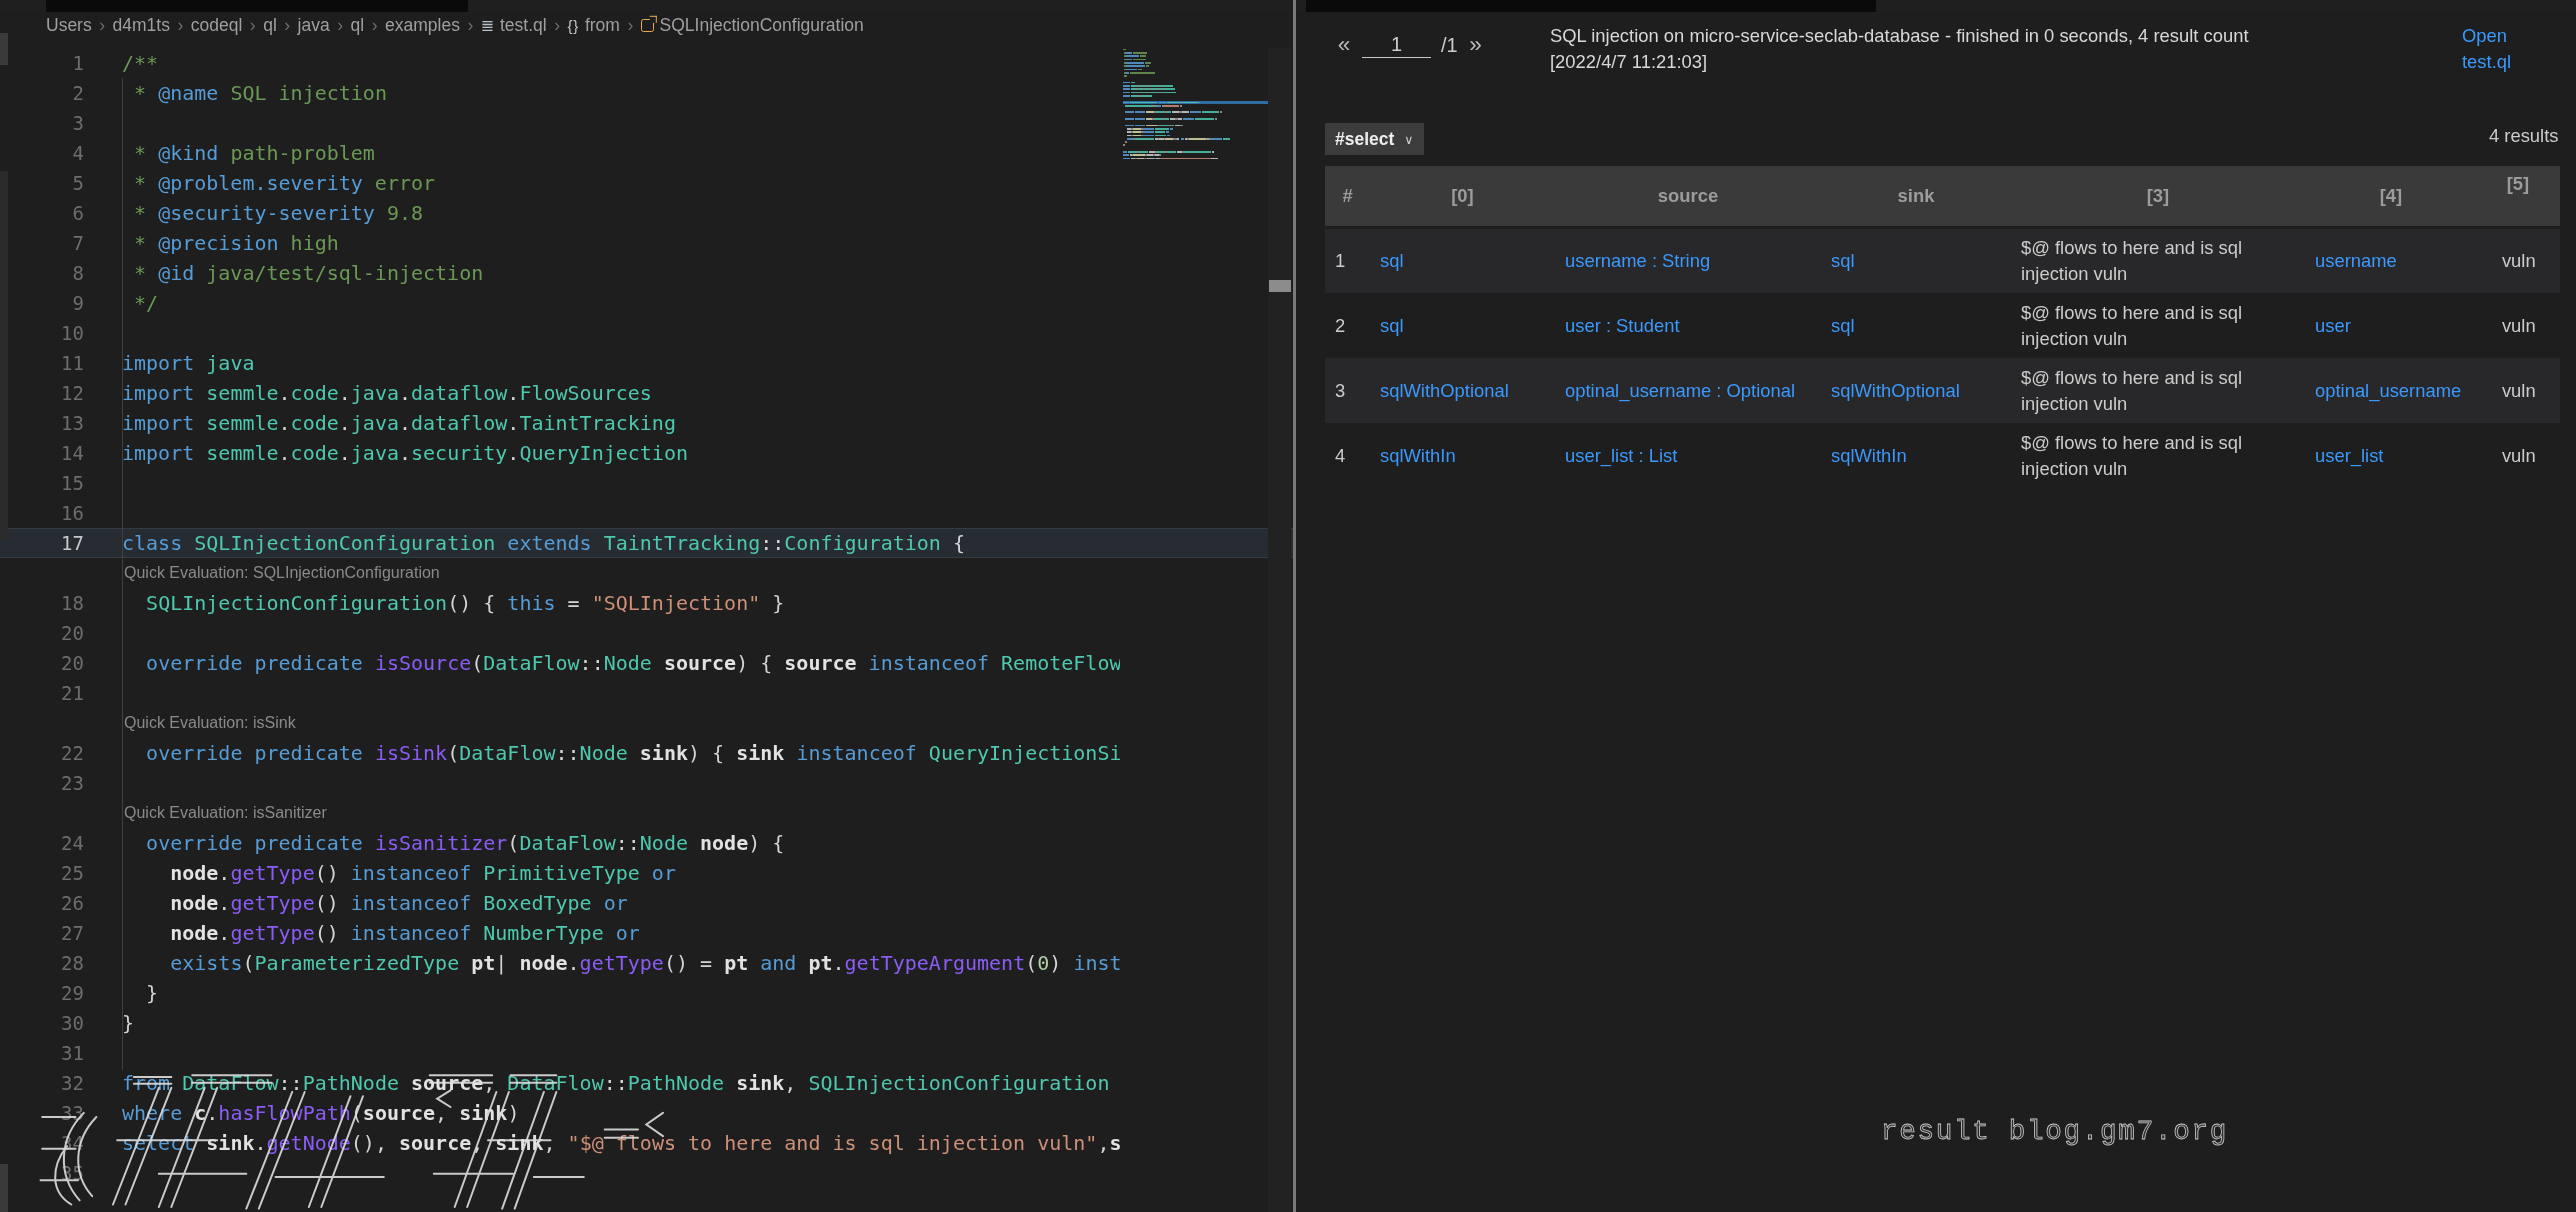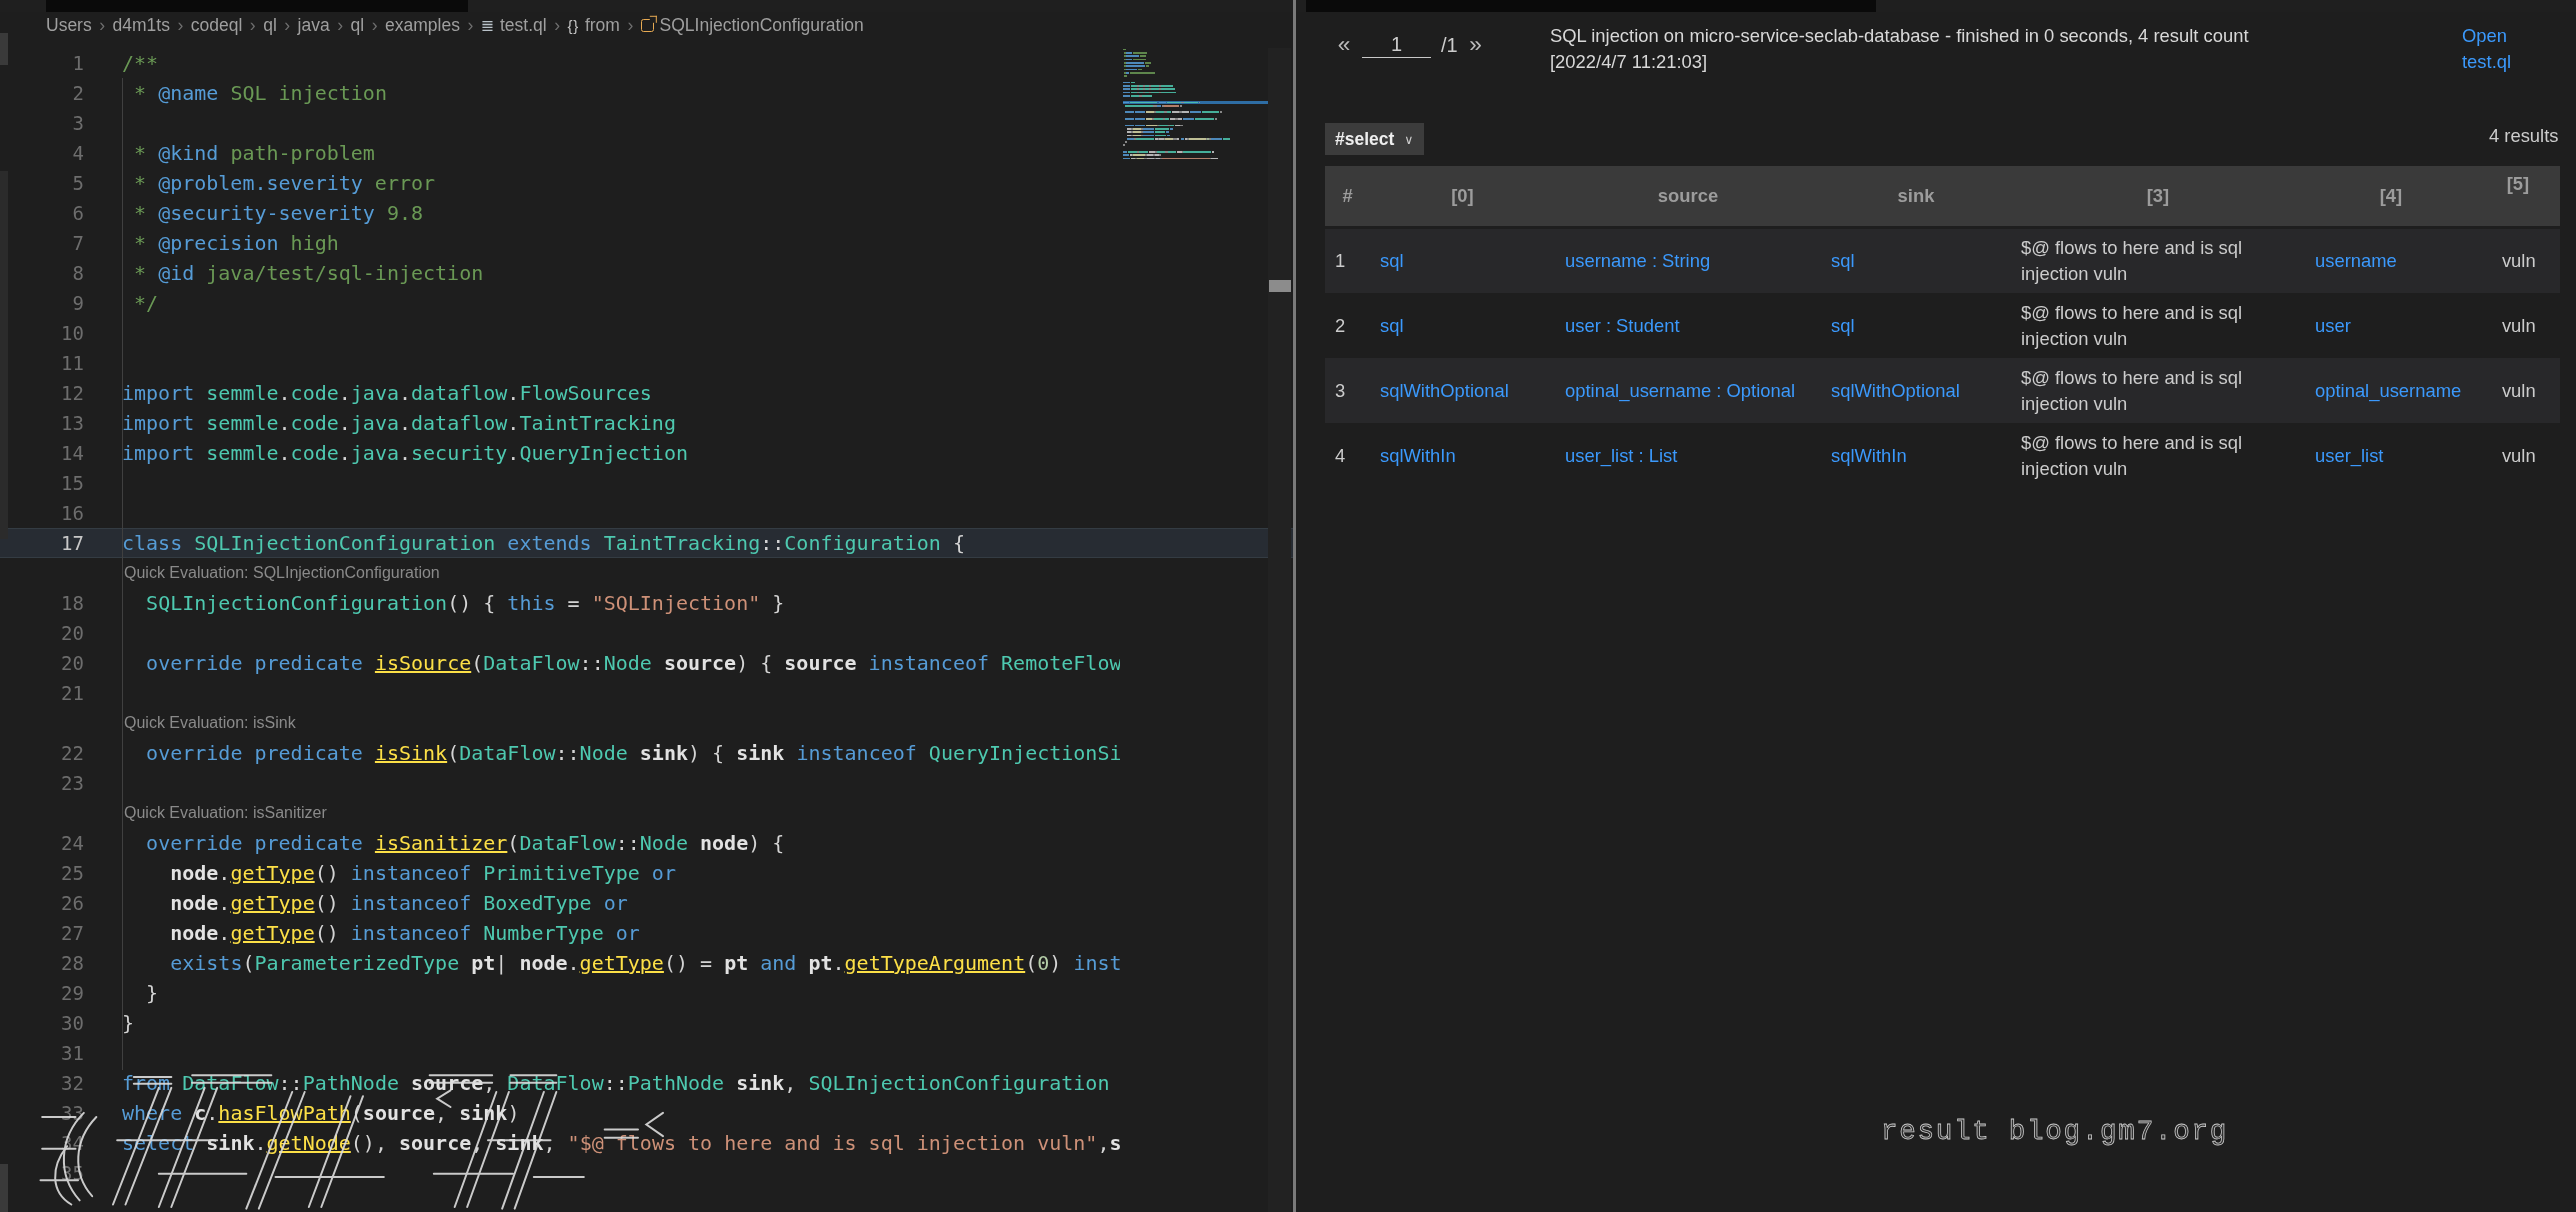--- a/index.html
+++ b/index.html
@@ -31,21 +31,21 @@
   .row.hl{background:#272c33;box-shadow:inset 0 0.8px 0 #3a4149, inset 0 -0.8px 0 #3a4149;}
   .gutter{width:84px;flex:0 0 84px;text-align:right;font-family:"DejaVu Sans Mono",monospace;
       font-size:19px;color:#6d6d6d;}
   .g-active{color:#c8c8c8;}
   .code{margin-left:38px;width:998px;overflow:hidden;white-space:pre;
       font-family:"DejaVu Sans Mono",monospace;font-size:20px;line-height:30px;color:#d4d4d4;}
   .lens-text{margin-left:40px;font-size:16px;color:#8a8a8a;white-space:nowrap;}
   #indent-guide{position:absolute;left:122px;top:78px;height:992px;width:0.8px;background:#404040;}
 
   .tok-c{color:#6a9955;} .tok-kw{color:#569cd6;} .tok-ty{color:#4ec9b0;}
-  .tok-fn{color:#fde047;text-decoration:underline;} .tok-st{color:#ce9178;} .tok-nu{color:#b5cea8;}
+  .tok-fn{color:#8b5cf6;} .tok-st{color:#ce9178;} .tok-nu{color:#b5cea8;}
   .tok-pl{color:#d4d4d4;} .tok-vr{color:#e2e2e2;font-weight:bold;}
 
   #minimap{position:absolute;left:1123px;top:48px;width:145px;}
   .mrow{height:3.3px;white-space:nowrap;overflow:hidden;}
   .mrow.mhl{background:#2e6da4;}
   .mseg{display:inline-block;height:1.7px;vertical-align:top;margin-top:0.8px;opacity:.85;}
   #scroll-track{position:absolute;left:1268px;top:48px;width:23.4px;height:1165px;background:#222222;}
   #scroll-thumb{position:absolute;left:1269px;top:280px;width:22px;height:11.7px;background:#8c8c8c;}
 
   #divider{position:absolute;left:1293px;top:0;width:2.5px;height:1213px;background:#7a7a7a;}
@@ -177,20 +177,21 @@
         <div class="row">
           <span class="gutter">9</span>
           <span class="code"><span class="tok-c"> */</span></span>
         </div>
         <div class="row">
           <span class="gutter">10</span>
           <span class="code"></span>
         </div>
         <div class="row">
           <span class="gutter">11</span>
+          <span class="code"><span class="tok-kw">import</span><span class="tok-pl"> </span><span class="tok-ty">java</span></span>
         </div>
         <div class="row">
           <span class="gutter">12</span>
           <span class="code"><span class="tok-kw">import</span><span class="tok-pl"> </span><span class="tok-ty">semmle</span><span class="tok-pl">.</span><span class="tok-ty">code</span><span class="tok-pl">.</span><span class="tok-ty">java</span><span class="tok-pl">.</span><span class="tok-ty">dataflow</span><span class="tok-pl">.</span><span class="tok-ty">FlowSources</span></span>
         </div>
         <div class="row">
           <span class="gutter">13</span>
           <span class="code"><span class="tok-kw">import</span><span class="tok-pl"> </span><span class="tok-ty">semmle</span><span class="tok-pl">.</span><span class="tok-ty">code</span><span class="tok-pl">.</span><span class="tok-ty">java</span><span class="tok-pl">.</span><span class="tok-ty">dataflow</span><span class="tok-pl">.</span><span class="tok-ty">TaintTracking</span></span>
         </div>
         <div class="row">

